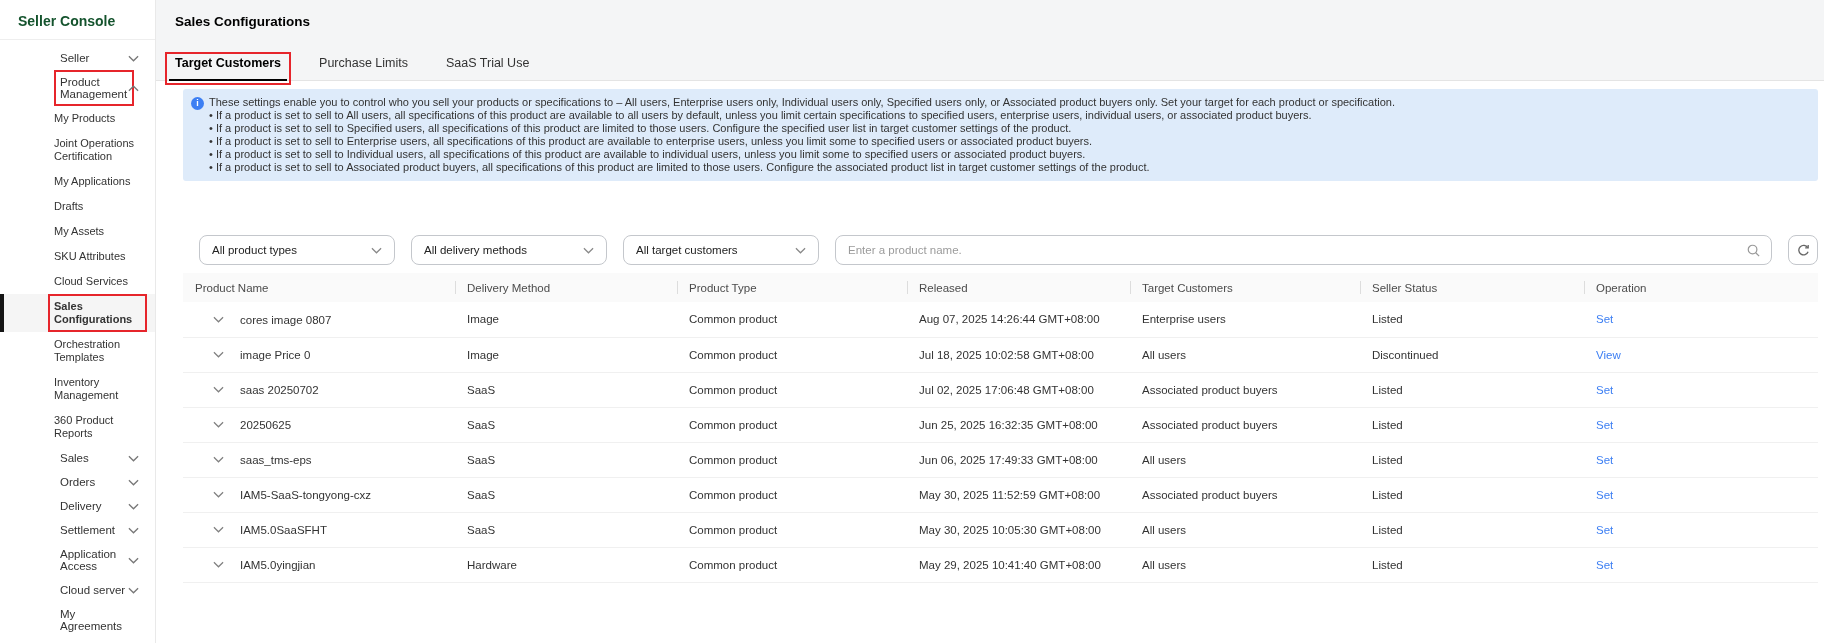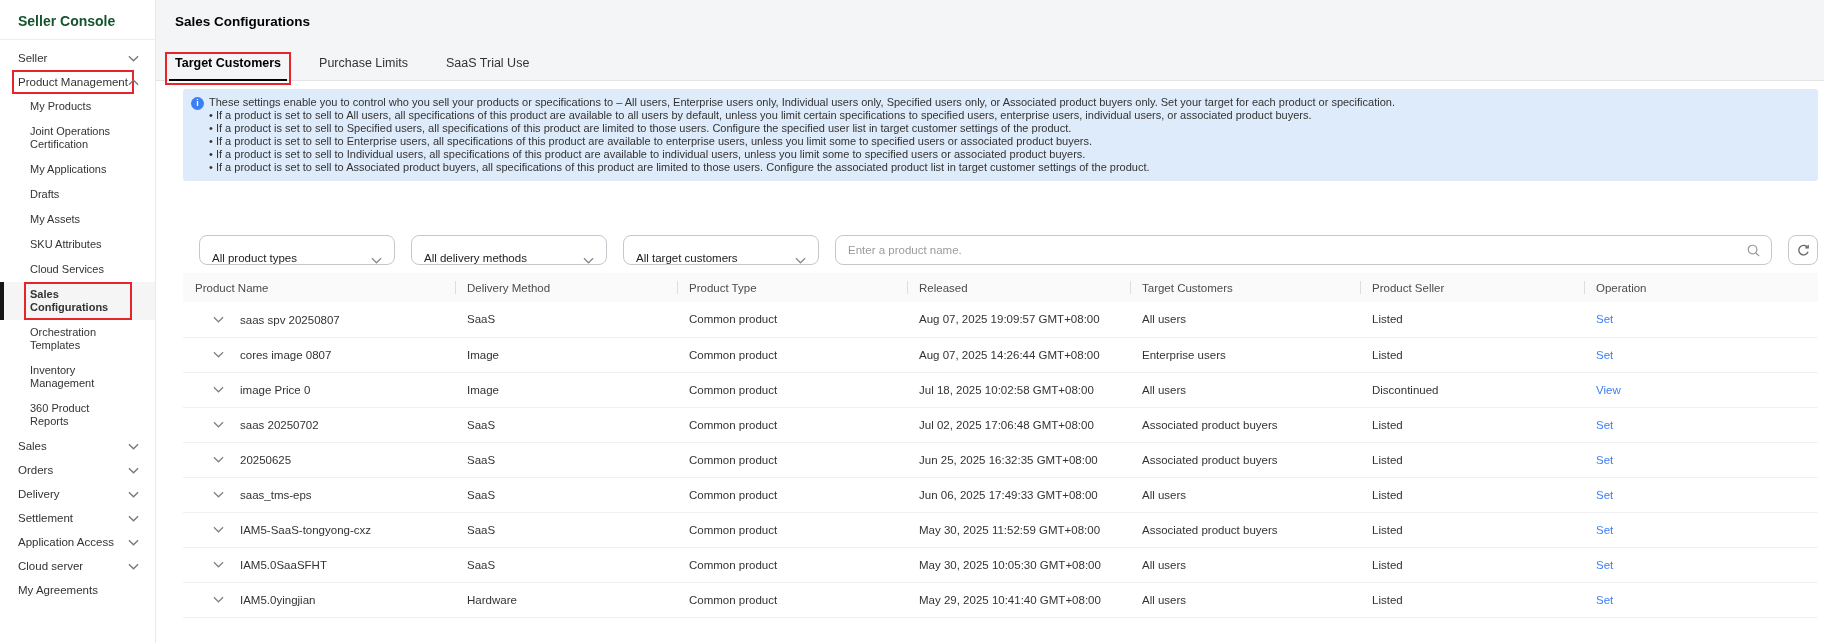--- a/index.html
+++ b/index.html
@@ -10,24 +10,24 @@
     font-family:"Liberation Sans","DejaVu Sans",sans-serif;
     font-size:12px;
   }
   .app { display:flex; height:100%; }
 
   
   .sidebar { flex:0 0 156px; width:156px; background:#fff; border-right:1px solid #e9e9e9; overflow:hidden; }
   .sidebar-title { font-size:14px; font-weight:bold; color:#14532d; padding:13px 10px 10px 18px; }
   .sidebar-divider { border-top:1px solid #eeeeee; margin:0 0 6px 0; }
   .side-item { position:relative; display:flex; align-items:center; cursor:pointer; }
-  .side-item.group { padding:6px 16px 6px 18px; font-size:11.5px; color:#333; justify-content:space-between; }
+  .side-item.group { padding:6px 16px 6px 18px; font-size:11.5px; color:#333; justify-content:space-between;margin-left:42px; }
   .side-item.sub { padding:6px 14px 6px 30px; font-size:11px; line-height:13px; color:#333; }
   .side-item .label { display:inline-block; }
-  .side-item.sub .label { max-width:96px; }
+  .side-item.sub .label { max-width:96px;margin-left:24px; }
   .side-item.selected { background:#f5f5f5; }
   .side-item.selected .label { font-weight:bold; }
   .side-item.selected::before { content:""; position:absolute; left:0; top:0; bottom:0; width:4px; background:#151515; }
   .side-item.annotated .label { outline:2px solid #e6252b; outline-offset:4px; }
   .chev { width:11px; height:7px; flex:0 0 auto; }
   .chev.up { transform:rotate(180deg); }
 
   
   .main { flex:1; min-width:0; display:flex; flex-direction:column; background:#fff; }
   .page-header { flex:0 0 81px; height:81px; background:#f4f5f6; border-bottom:1px solid #e4e4e4;
@@ -45,21 +45,21 @@
             font-size:11px; line-height:13px; color:#333; }
   .info-icon { position:absolute; left:8px; top:8px; width:13px; height:13px; border-radius:50%;
                background:#3d7ff3; color:#fff; font-size:9px; font-weight:bold; font-style:normal;
                display:flex; align-items:center; justify-content:center; }
   .banner ul { margin:0; padding:0; list-style:none; }
   .banner li::before { content:"•  "; }
 
   
   .filters { display:flex; align-items:center; gap:16px; margin:54px 0 0 16px; }
   .dropdown { width:196px; height:30px; background:#fff; border:1px solid #c4c7cc; border-radius:8px;
-              display:flex; align-items:flex-end; justify-content:space-between; padding:0 12px;
+              display:flex; align-items:center; justify-content:space-between; padding:0 12px;
               font-size:11.5px; color:#222; cursor:pointer; }
   .search { flex:1; height:30px; background:#fff; border:1px solid #c4c7cc; border-radius:8px;
             display:flex; align-items:center; padding:0 10px; }
   .search input { border:0; outline:0; flex:1; font-size:11.5px; font-family:inherit; color:#333; background:transparent; }
   .search input::placeholder { color:#9b9b9b; }
   .search-icon { width:15px; height:15px; flex:0 0 auto; cursor:pointer; }
   .refresh-btn { width:30px; height:30px; flex:0 0 auto; background:#fff; border:1px solid #c4c7cc; border-radius:8px;
                  display:flex; align-items:center; justify-content:center; cursor:pointer; padding:0; }
   .refresh-btn svg { width:15px; height:15px; }
 
@@ -263,42 +263,29 @@
               <col style="width:224px">
               <col>
           </colgroup>
           <thead>
               <tr id="thead-row">
                 <th><span>Product Name</span></th>
                 <th><span>Delivery Method</span></th>
                 <th><span>Product Type</span></th>
                 <th><span>Released</span></th>
                 <th><span>Target Customers</span></th>
-                <th><span>Product Seller</span></th>
+                <th><span>Seller Status</span></th>
                 <th><span>Operation</span></th>
               </tr>
             </thead>
           <tbody id="tbody">
               <tr>
     <td class="c-name">
       <span class="caret"><svg viewBox="0 0 12 7">
                       <path d="M1 1l5 5 5-5" fill="none" stroke="#808080" stroke-width="1.3"></path>
-                    </svg></span><span class="pname">saas spv 20250807</span>
-    </td>
-    <td>SaaS</td>
-    <td>Common product</td>
-    <td>Aug 07, 2025 19:09:57 GMT+08:00</td>
-    <td>All users</td>
-    <td>Listed</td>
-    <td><a class="op-link" href="#">Set</a></td>
-  </tr>
-              <tr>
-    <td class="c-name">
-      <span class="caret"><svg viewBox="0 0 12 7">
-                      <path d="M1 1l5 5 5-5" fill="none" stroke="#808080" stroke-width="1.3"></path>
                     </svg></span><span class="pname">cores image 0807</span>
     </td>
     <td>Image</td>
     <td>Common product</td>
     <td>Aug 07, 2025 14:26:44 GMT+08:00</td>
     <td>Enterprise users</td>
     <td>Listed</td>
     <td><a class="op-link" href="#">Set</a></td>
   </tr>
               <tr>

